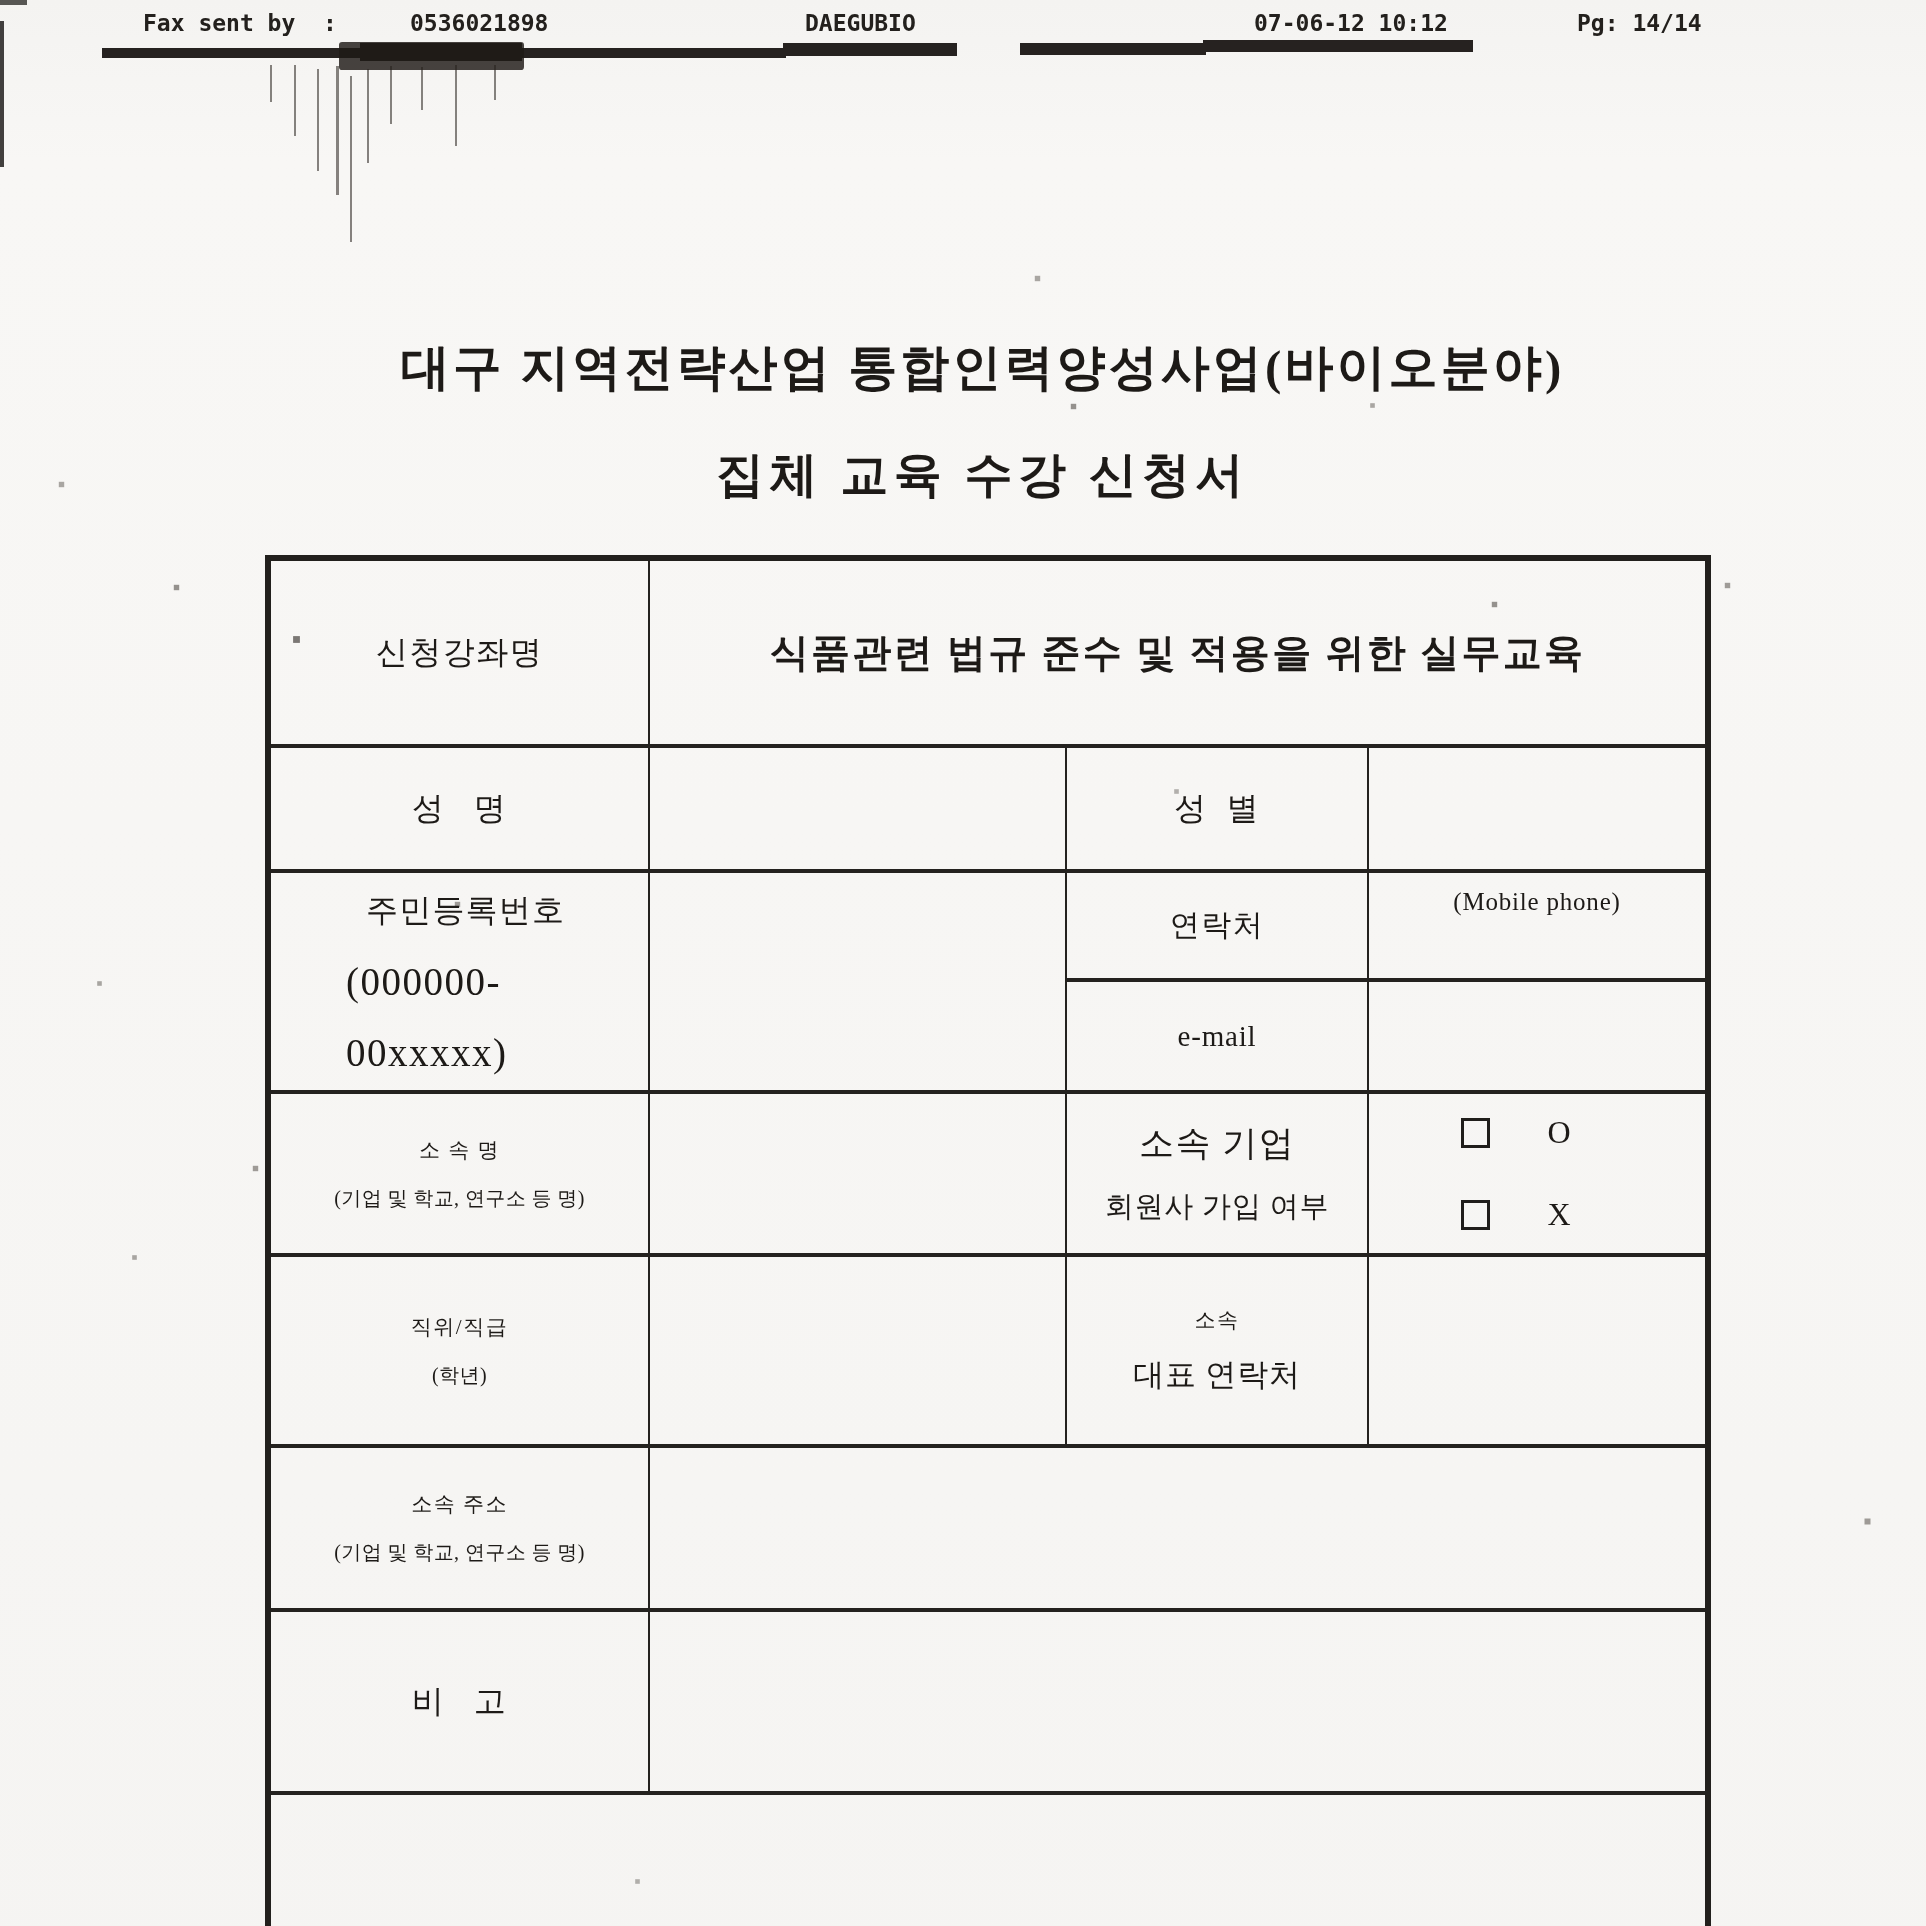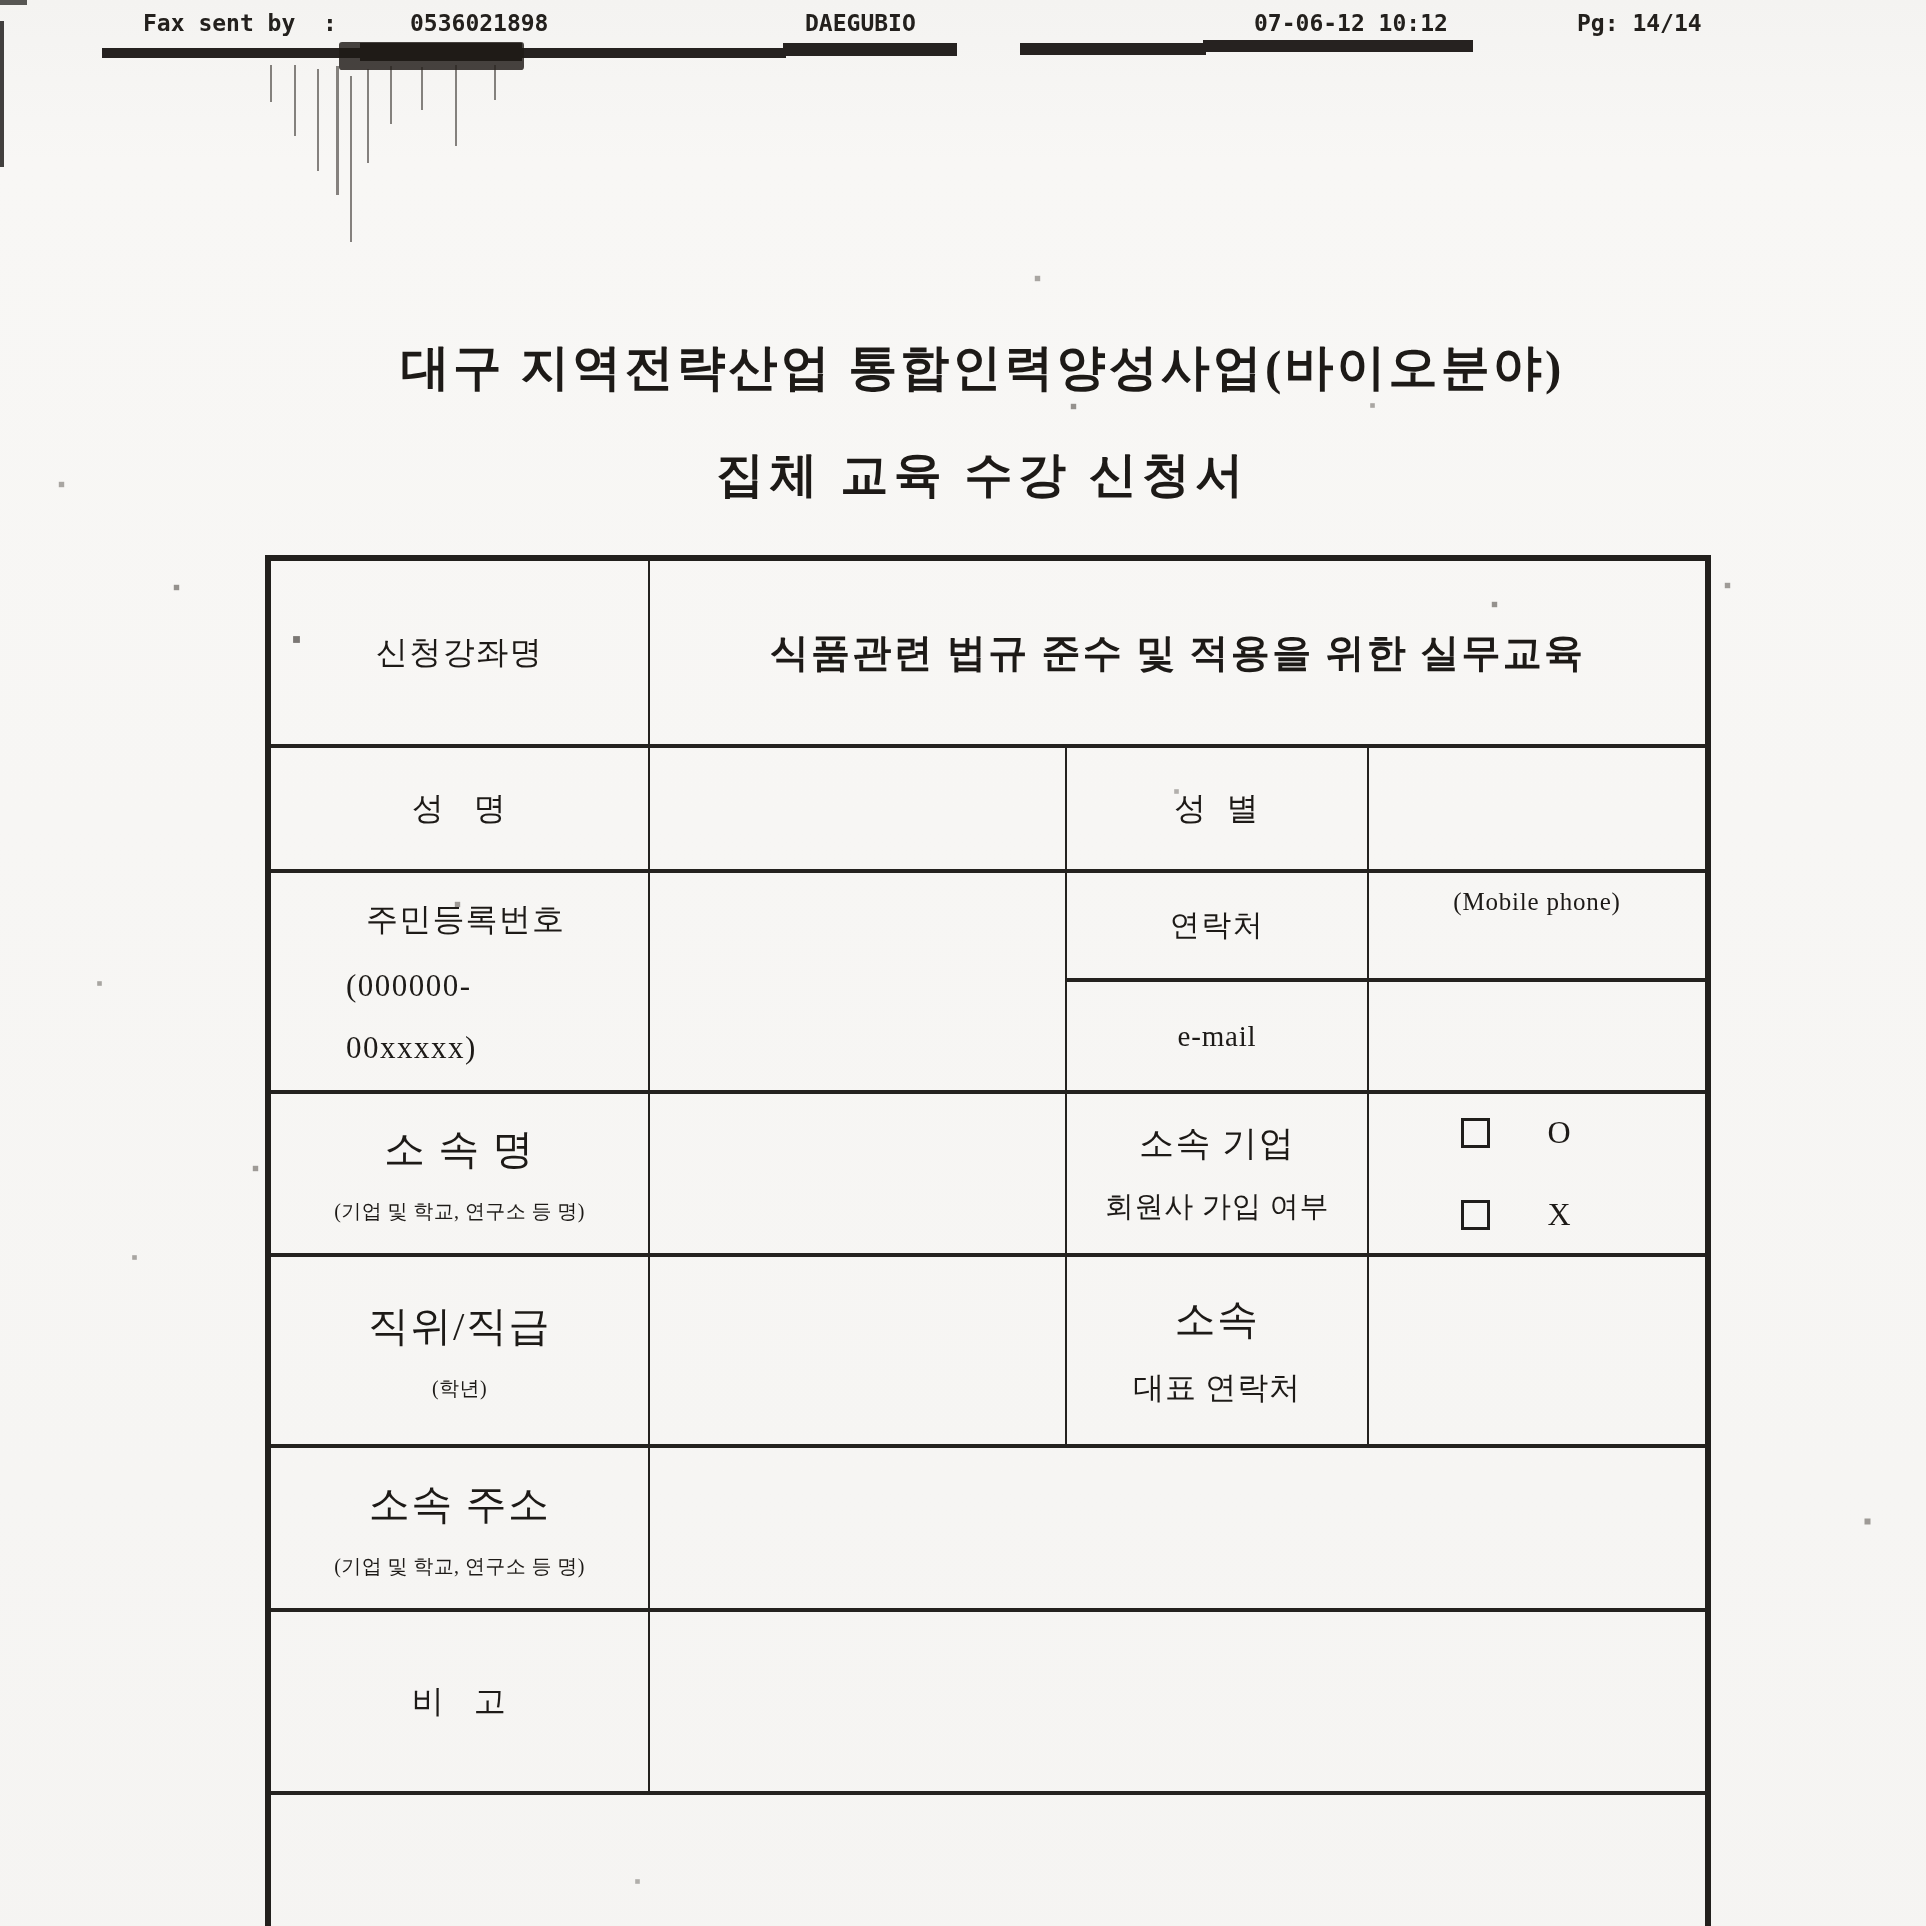--- a/index.html
+++ b/index.html
@@ -53,24 +53,24 @@
     border-collapse:collapse; table-layout:fixed;
     border:6.2px solid #22201d; }
   td { border:2.3px solid #24221f; border-top-width:4.6px; border-bottom-width:4.6px;
        vertical-align:middle; text-align:center; overflow:hidden; }
   .pre { white-space:pre; }
   .lbl   { font-size:32px; letter-spacing:1.5px; }
   .sub   { font-size:20px; letter-spacing:0.4px; margin-top:21px; }
   .course-value { font-size:39px; font-weight:bold; letter-spacing:2.3px; }
   .rrn-block { text-align:left; padding-left:75px; display:flex; flex-direction:column; gap:26px; }
   .rrn-line1 { font-size:32px; letter-spacing:1.2px;margin-left:20px; }
-  .rrn-line23 { font-size:31px; letter-spacing:1.5px; }
+  .rrn-line23 { font-size:39px; letter-spacing:1.5px; }
   .latin { font-size:29px; letter-spacing:0.8px; }
   .mobile-cell { vertical-align:top; padding-top:14.6px; font-size:25px; letter-spacing:0.8px; }
-  .two-line .l1 { font-size:41px; letter-spacing:1.5px; }
+  .two-line .l1 { font-size:21px; letter-spacing:1.5px; }
   .two-line .l2 { font-size:31px; letter-spacing:0.8px; margin-top:20px; }
   .opt-col { display:flex; flex-direction:column; gap:45px; align-items:flex-start; padding-left:92px; }
   .opt-row { display:flex; align-items:center; gap:58px; }
   .cb { width:28.5px; height:30px; border:3.1px solid #201e1b; background:transparent; }
   .opt-letter { font-size:32px; }
 
   
   .closing-cell { position:relative; height:100%; }
   .closing-cell > div { position:absolute; width:100%; }
   .c-date { top:148px; left:0; font-size:28.5px; }

